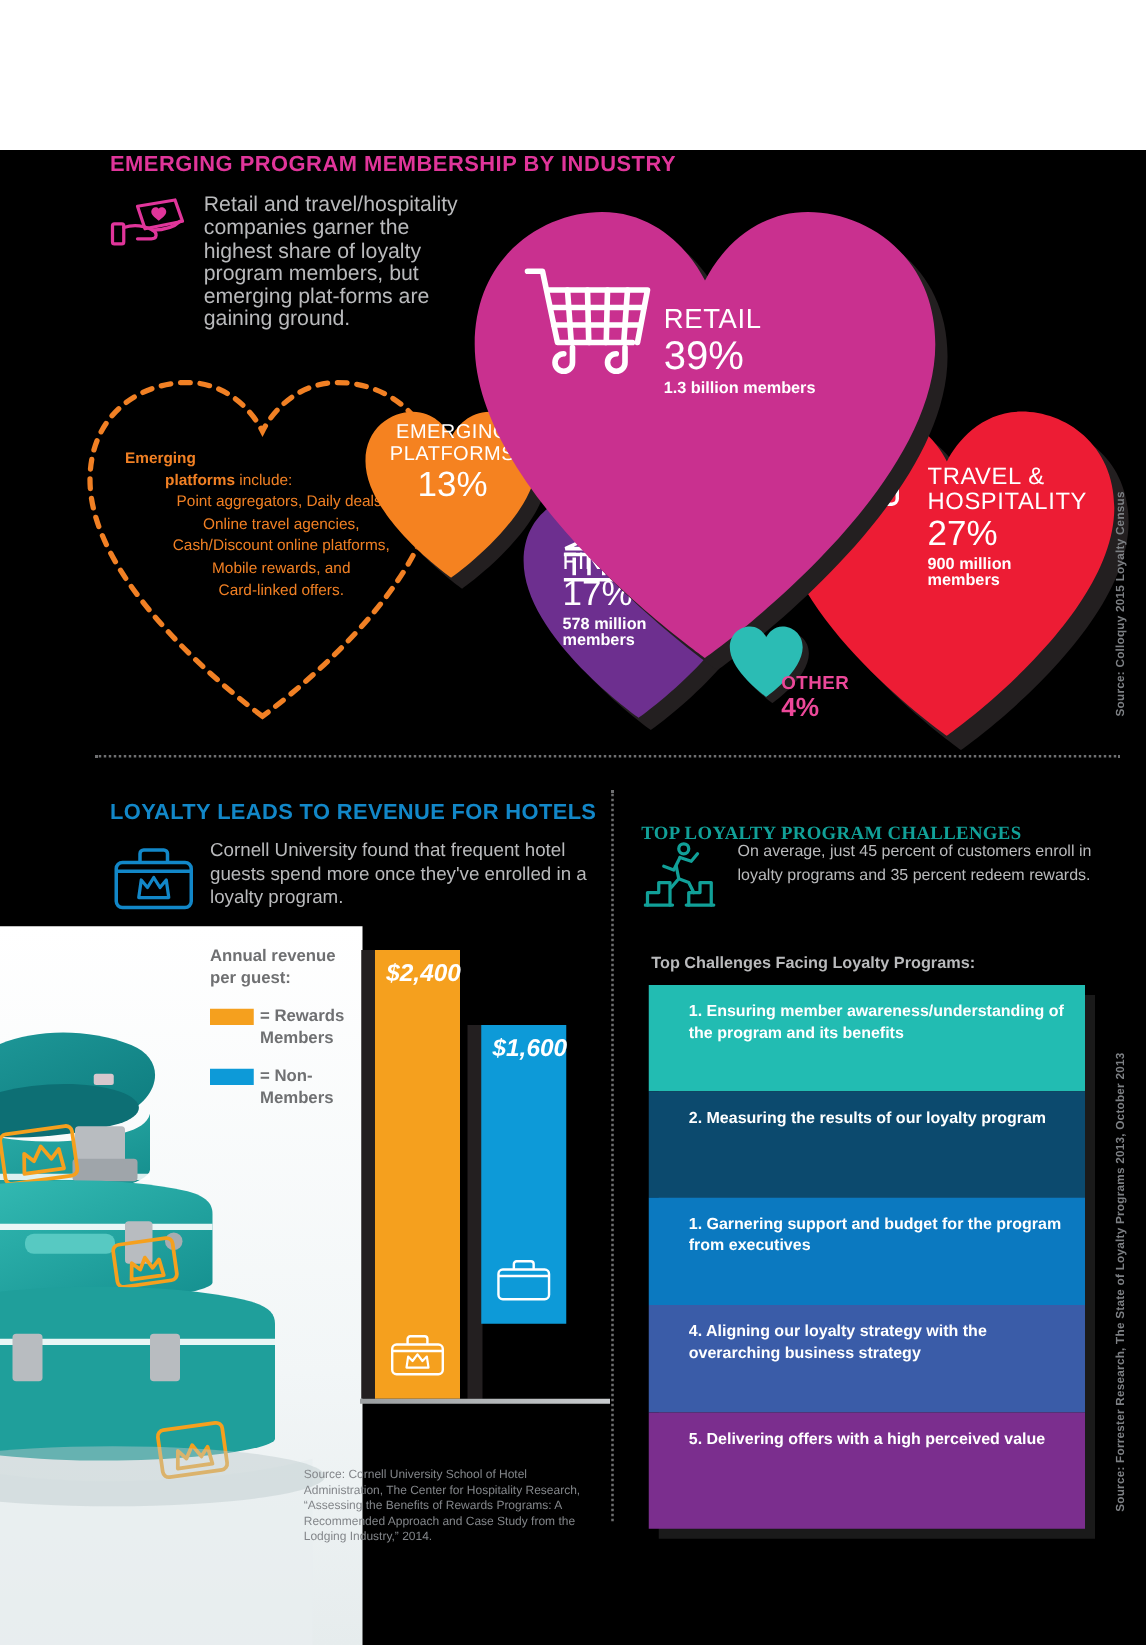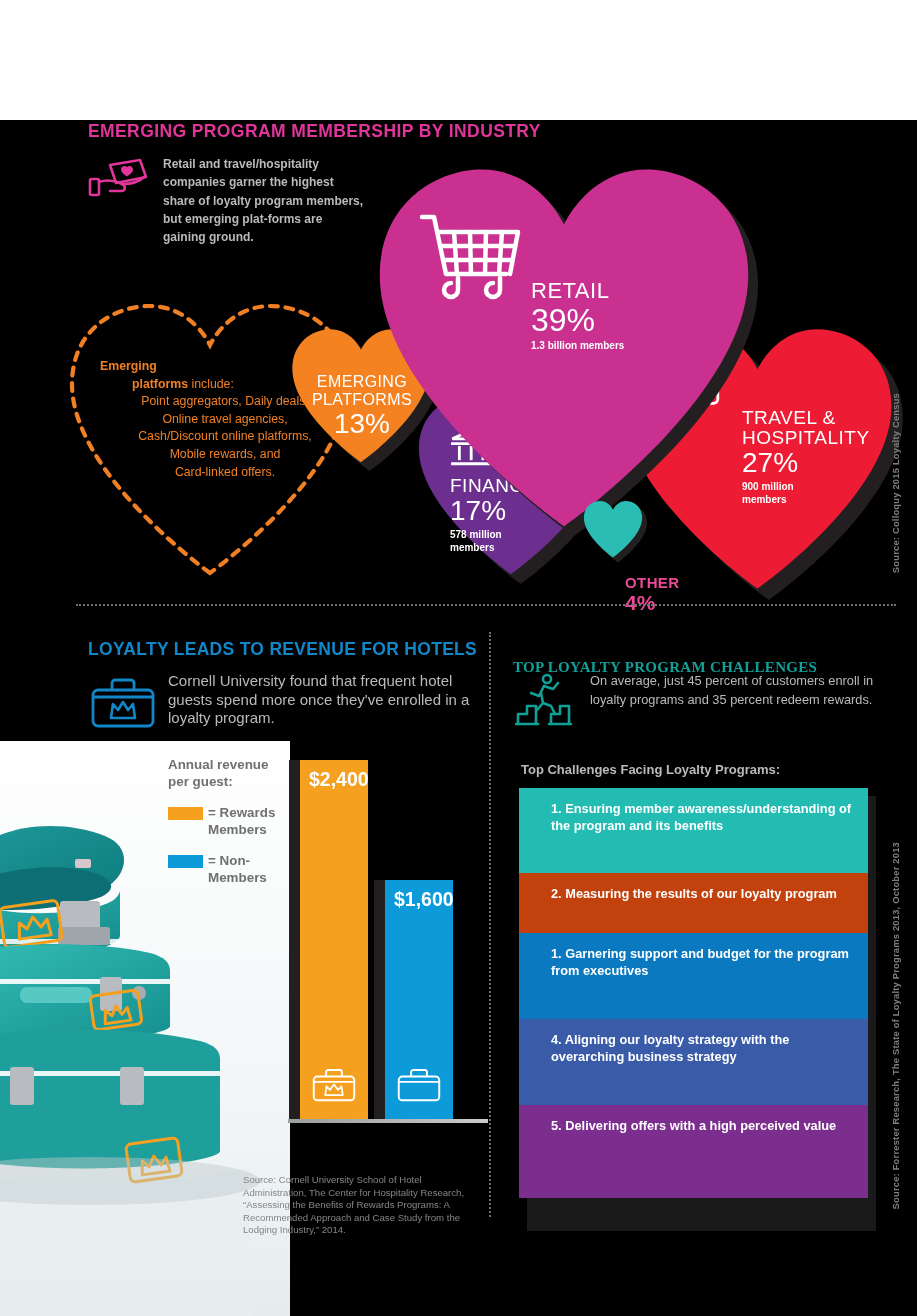--- a/index.html
+++ b/index.html
@@ -21,31 +21,31 @@
 
   
   .sec1-title {
     position: absolute; left: 88px; top: 121px;
     font-size: 17.5px; font-weight: bold; letter-spacing: 0.4px;
     color: #e0359a; white-space: nowrap;
   }
   .hand-icon { position: absolute; left: 88px; top: 157px; width: 64px; height: 50px; }
   .sec1-intro {
     position: absolute; left: 163px; top: 155px; width: 205px;
-    font-size: 12px; line-height: 18.3px; color: #b9babc; font-weight: bold;
+    font-size: 17px; line-height: 18.3px; color: #b9babc;
   }
 
   
   .heart { position: absolute; }
   .heart svg { display: block; overflow: visible; }
 
-  .h-label { position: absolute; color: #fff; margin-top: 36px; }
+  .h-label { position: absolute; color: #fff; }
   .h-name { font-size: 19px; letter-spacing: 0.5px; line-height: 20px; }
   .h-pct  { font-size: 28px; line-height: 30px; }
-  .h-sub  { font-size: 10px; font-weight: bold; line-height: 13px; margin-top: 2px; }
+  .h-sub  { font-size: 13px; font-weight: bold; line-height: 13px; margin-top: 2px; }
 
   
   .dashheart { position: absolute; left: 60px; top: 288px; }
   .emerging-list {
     position: absolute; left: 100px; top: 358px; width: 250px;
     color: #f18024; font-size: 12.3px; line-height: 17.6px; text-align: center;
   }
   .emerging-list .b { font-weight: bold; }
   .emerging-list .l1 { text-align: left; }
   .emerging-list .l2 { text-align: left; padding-left: 0px; margin-left: 32px;}
@@ -82,21 +82,21 @@
     position: absolute; left: 168px; top: 756px; width: 120px;
   }
   .legend-title { font-size: 13.4px; font-weight: bold; color: #6f7072; line-height: 17px; }
   .legend-row { display: flex; align-items: flex-start; margin-top: 14px; }
   .swatch { width: 35px; height: 13px; margin-top: 3px; flex: 0 0 auto; }
   .sw-orange { background: #f5a01e; }
   .sw-blue { background: #0d9ad8; }
   .legend-txt { font-size: 13.4px; font-weight: bold; color: #6f7072; line-height: 17px; margin-left: 5px; }
 
   
-  .chartzone { position: absolute; left: 288px; top: 741px; width: 200px; height: 405px; }
+  .chartzone { position: absolute; left: 288px; top: 741px; width: 200px; height: 405px; font-style: italic; }
   .bar-wrap { position: absolute; bottom: 27px; }
   .bar-shadow { position: absolute; left: -11px; top: 0; width: 12px; bottom: 0; background: #231f20; }
   .bar { position: relative; }
   .bar-val { position: absolute; top: 8px; left: 9px; color: #fff; font-size: 19.5px; font-weight: bold; }
   .bar-icon { position: absolute; bottom: 12px; left: 50%; transform: translateX(-50%); }
   .chart-base {
     position: absolute; left: 0px; bottom: 23px; width: 200px; height: 4px;
     background: linear-gradient(90deg,#9a9ea0,#c9ccce);
   }
   .source-cornell {
@@ -361,21 +361,21 @@
             <g fill="none" stroke="#ffffff" stroke-width="2.2" stroke-linejoin="round">
               <rect x="2" y="12" width="46" height="27" rx="4"></rect>
               <path d="M16 12 V7 a2.5 2.5 0 0 1 2.5-2.5 h13 a2.5 2.5 0 0 1 2.5 2.5 v5"></path>
               <line x1="2" y1="18" x2="48" y2="18"></line>
             </g>
             <path d="M15 33 L16.5 23 L20.5 27 L25 21 L29.5 27 L33.5 23 L35 33 Z" fill="none" stroke="#ffffff" stroke-width="2" stroke-linejoin="round"></path>
           </svg>
         </div>
       </div>
     </div>
-    <div class="bar-wrap" style="left:97px; width:68px; height:239px;">
+    <div class="bar-wrap" style="left:97px; width:68px; height:299px;">
       <div class="bar-shadow"></div>
       <div class="bar" style="width:68px; height:239px; background:#0d9ad8;">
         <div class="bar-val">$1,600</div>
         <div class="bar-icon">
           <svg viewBox="0 0 50 42" width="44" height="37">
             <g fill="none" stroke="#ffffff" stroke-width="2.2" stroke-linejoin="round">
               <rect x="2" y="12" width="46" height="27" rx="4"></rect>
               <path d="M16 12 V7 a2.5 2.5 0 0 1 2.5-2.5 h13 a2.5 2.5 0 0 1 2.5 2.5 v5"></path>
               <line x1="2" y1="18" x2="48" y2="18"></line>
             </g>
@@ -403,20 +403,20 @@
         <line x1="34" y1="52" x2="56" y2="52"></line>
       </g>
     </svg>
   </div>
   <div class="sec3-intro">On average, just 45 percent of customers enroll in loyalty programs and 35 percent redeem rewards.</div>
 
   <div class="chall-head">Top Challenges Facing Loyalty Programs:</div>
   <div class="chall-shadow"></div>
   <div class="chall-list">
     <div class="chall-item" style="background:#22bcb2; height:85px;">1. Ensuring member awareness/understanding of the program and its benefits</div>
-    <div class="chall-item" style="background:#c2410c; height:60px;">2. Measuring the results of our loyalty program</div>
+    <div class="chall-item" style="background:#0c4a6e; height:85px;">2. Measuring the results of our loyalty program</div>
     <div class="chall-item" style="background:#0b79c0; height:86px;">1. Garnering support and budget for the program from executives</div>
     <div class="chall-item" style="background:#3a5ca8; height:86px;">4. Aligning our loyalty strategy with the overarching business strategy</div>
     <div class="chall-item" style="background:#7b2e8e; height:93px;">5. Delivering offers with a high perceived value</div>
   </div>
 
   <div class="vsource vsource-2">Source: Forrester Research, The State of Loyalty Programs 2013, October 2013</div>
 </div>
 
 </body></html>

